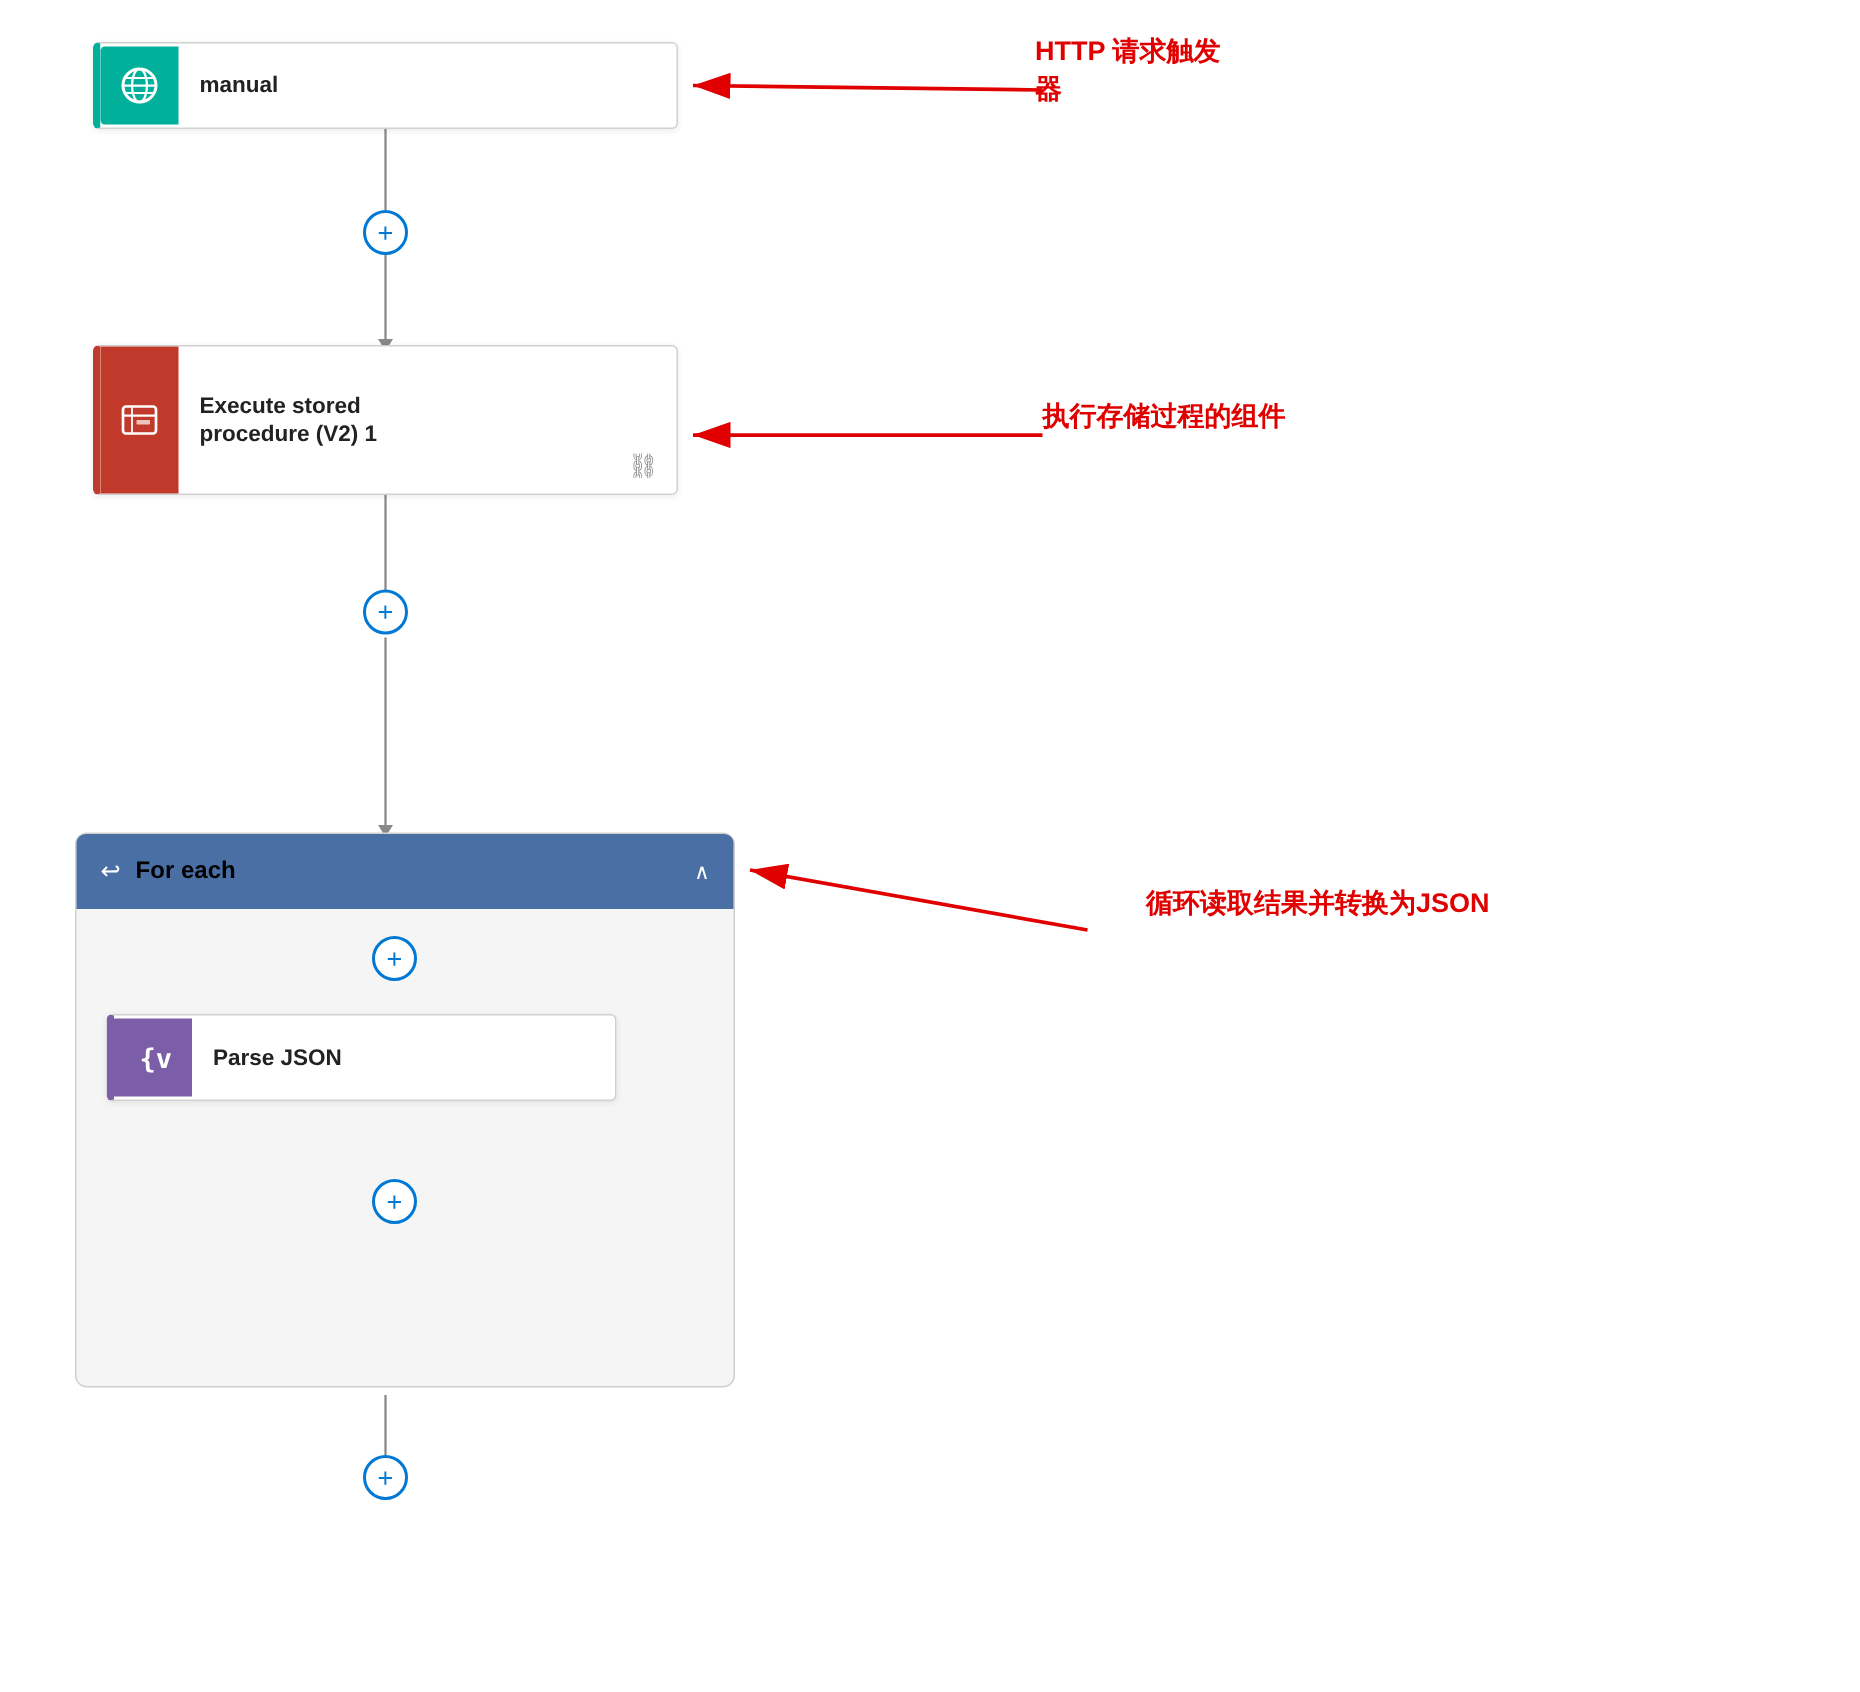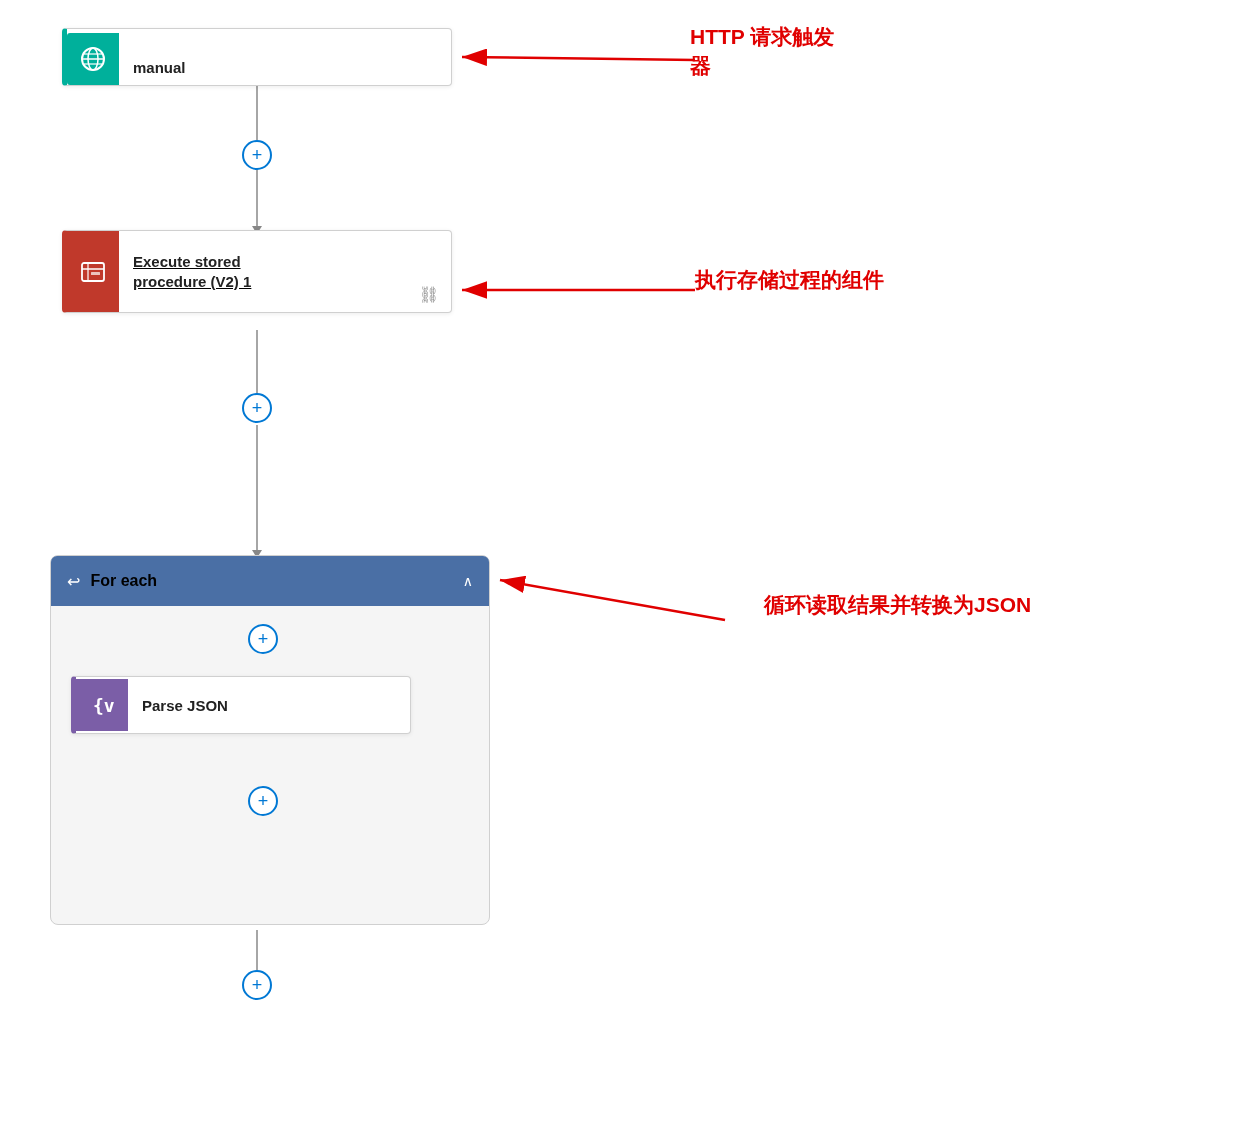--- a/index.html
+++ b/index.html
@@ -18,21 +18,21 @@
       height: 1128px;
     }
 
     
     .flow-node {
       position: absolute;
       background: #fff;
       border: 1.5px solid #d0d0d0;
       border-radius: 4px;
       display: flex;
-      align-items: flex-end;
+      align-items: center;
       padding: 0;
       box-shadow: 0 1px 4px rgba(0,0,0,0.08);
     }
 
     .flow-node .node-icon {
       width: 52px;
       height: 52px;
       display: flex;
       align-items: center;
       justify-content: center;
@@ -58,24 +58,23 @@
     }
     .node-manual .node-icon {
       background: #00b09b;
     }
 
     
     .node-execute {
       left: 62px;
       top: 230px;
       width: 390px;
-      height: 83px;
+      height: 100px;
       border-left: 5px solid #c0392b;
       align-items: flex-start;
-      text-decoration: underline;
     }
     .node-execute .node-icon {
       background: #c0392b;
       height: 100%;
       border-radius: 0;
     }
     .node-execute .node-label {
       padding: 14px 14px;
       align-self: center;
     }
@@ -150,21 +149,21 @@
       cursor: pointer;
       color: #0078d4;
       font-size: 18px;
       font-weight: 400;
     }
 
     
     .annotation {
       position: absolute;
       color: #e00000;
-      font-size: 21px;
+      font-size: 18px;
       font-weight: 700;
       line-height: 1.4;
     }
 
     
     .parse-node {
       position: absolute;
       background: #fff;
       border: 1.5px solid #d0d0d0;
       border-radius: 4px;

